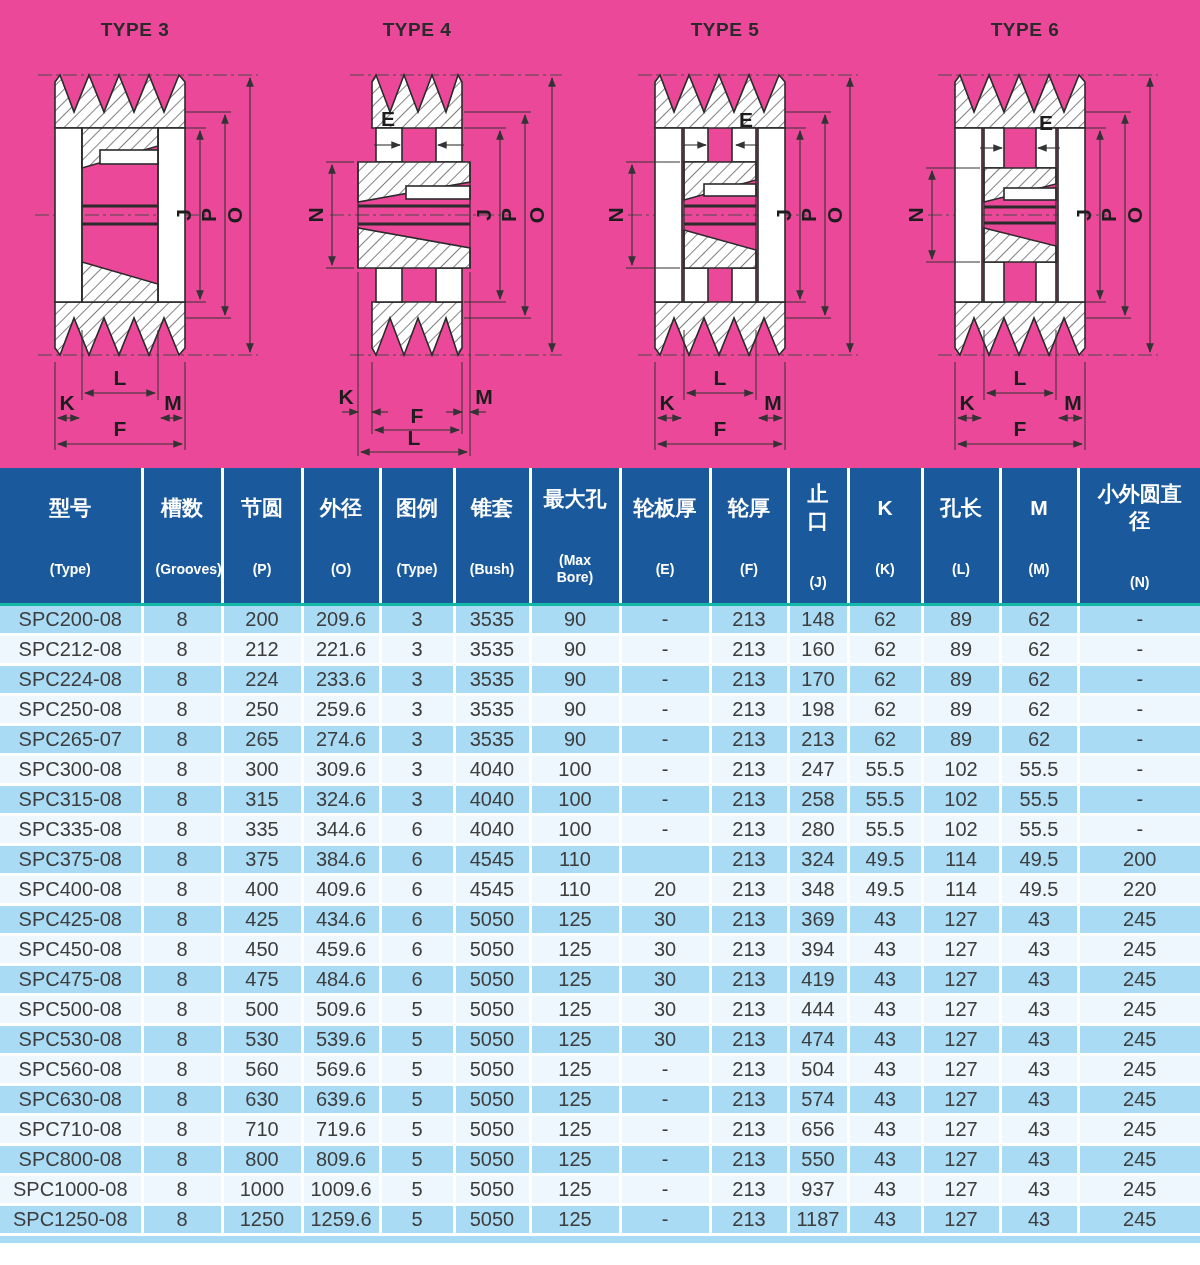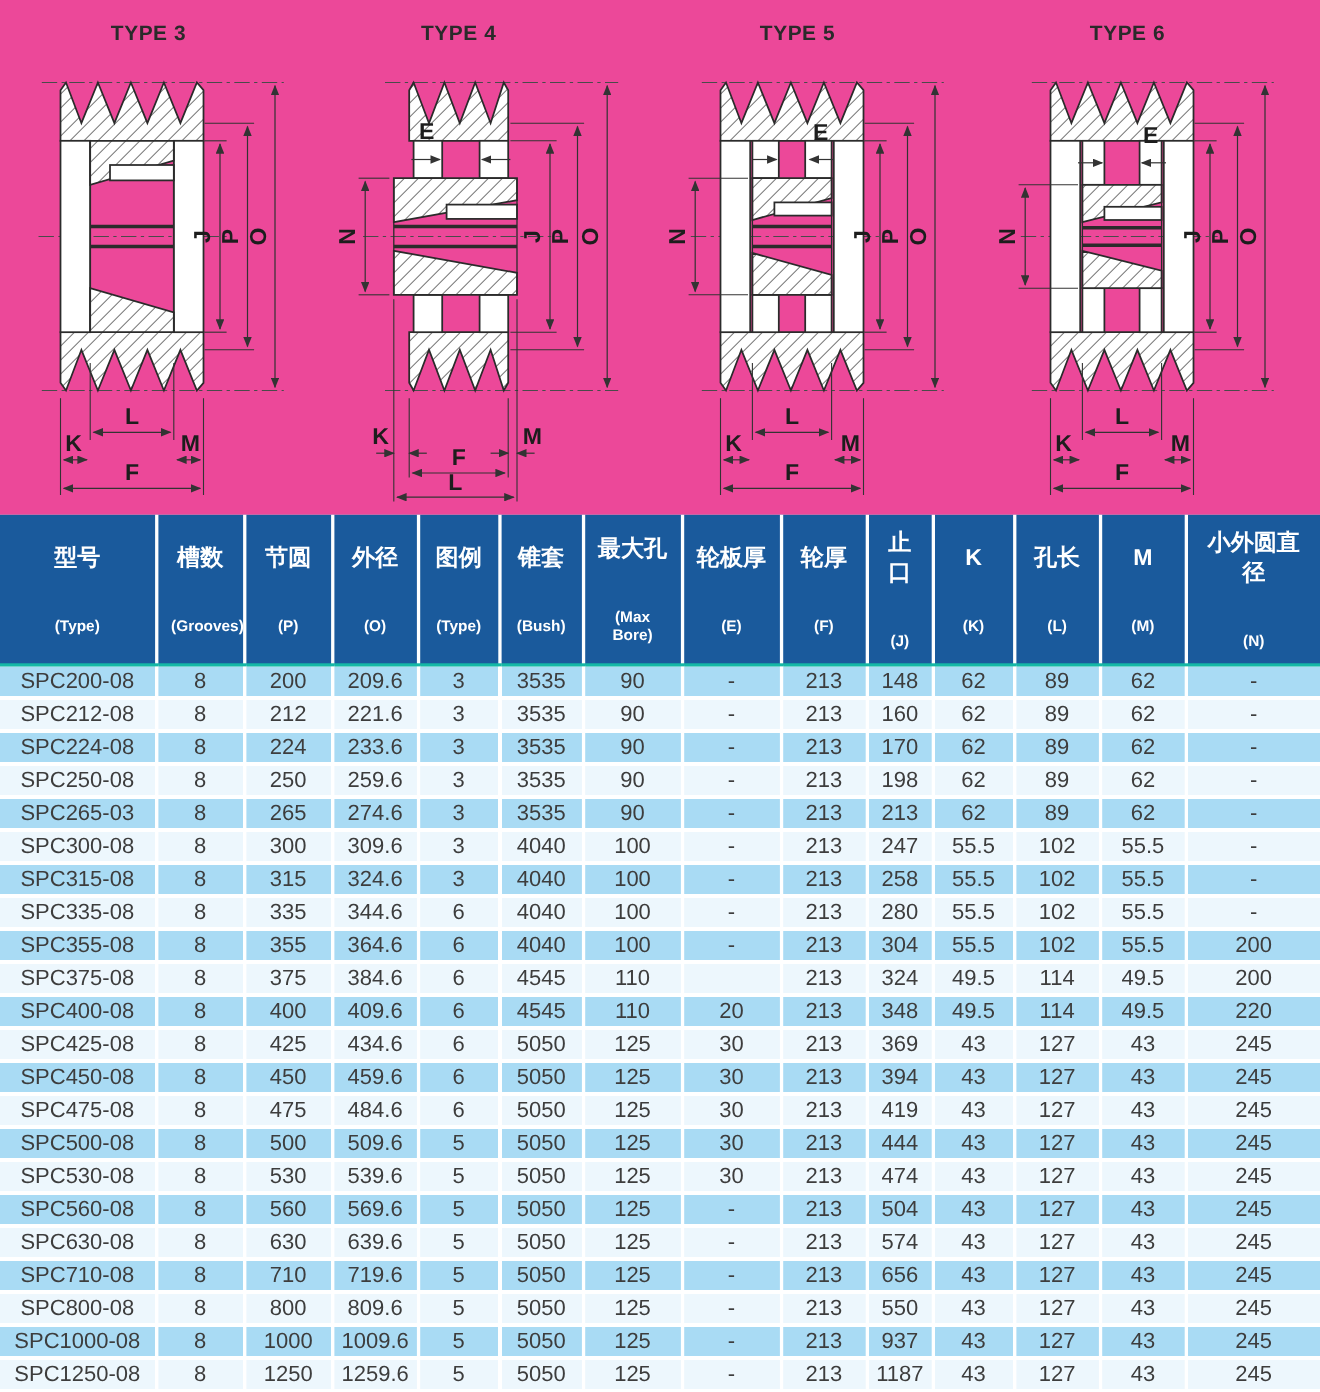--- a/index.html
+++ b/index.html
@@ -390,21 +390,21 @@
         <td>90</td>
         <td>-</td>
         <td>213</td>
         <td>198</td>
         <td>62</td>
         <td>89</td>
         <td>62</td>
         <td>-</td>
       </tr>
       <tr>
-        <td>SPC265-03</td>
+        <td>SPC265-07</td>
         <td>8</td>
         <td>265</td>
         <td>274.6</td>
         <td>3</td>
         <td>3535</td>
         <td>90</td>
         <td>-</td>
         <td>213</td>
         <td>213</td>
         <td>62</td>
@@ -452,36 +452,20 @@
         <td>6</td>
         <td>4040</td>
         <td>100</td>
         <td>-</td>
         <td>213</td>
         <td>280</td>
         <td>55.5</td>
         <td>102</td>
         <td>55.5</td>
         <td>-</td>
-      </tr>
-      <tr>
-        <td>SPC355-08</td>
-        <td>8</td>
-        <td>355</td>
-        <td>364.6</td>
-        <td>6</td>
-        <td>4040</td>
-        <td>100</td>
-        <td>-</td>
-        <td>213</td>
-        <td>304</td>
-        <td>55.5</td>
-        <td>102</td>
-        <td>55.5</td>
-        <td>200</td>
       </tr>
       <tr>
         <td>SPC375-08</td>
         <td>8</td>
         <td>375</td>
         <td>384.6</td>
         <td>6</td>
         <td>4545</td>
         <td>110</td>
         <td></td>

